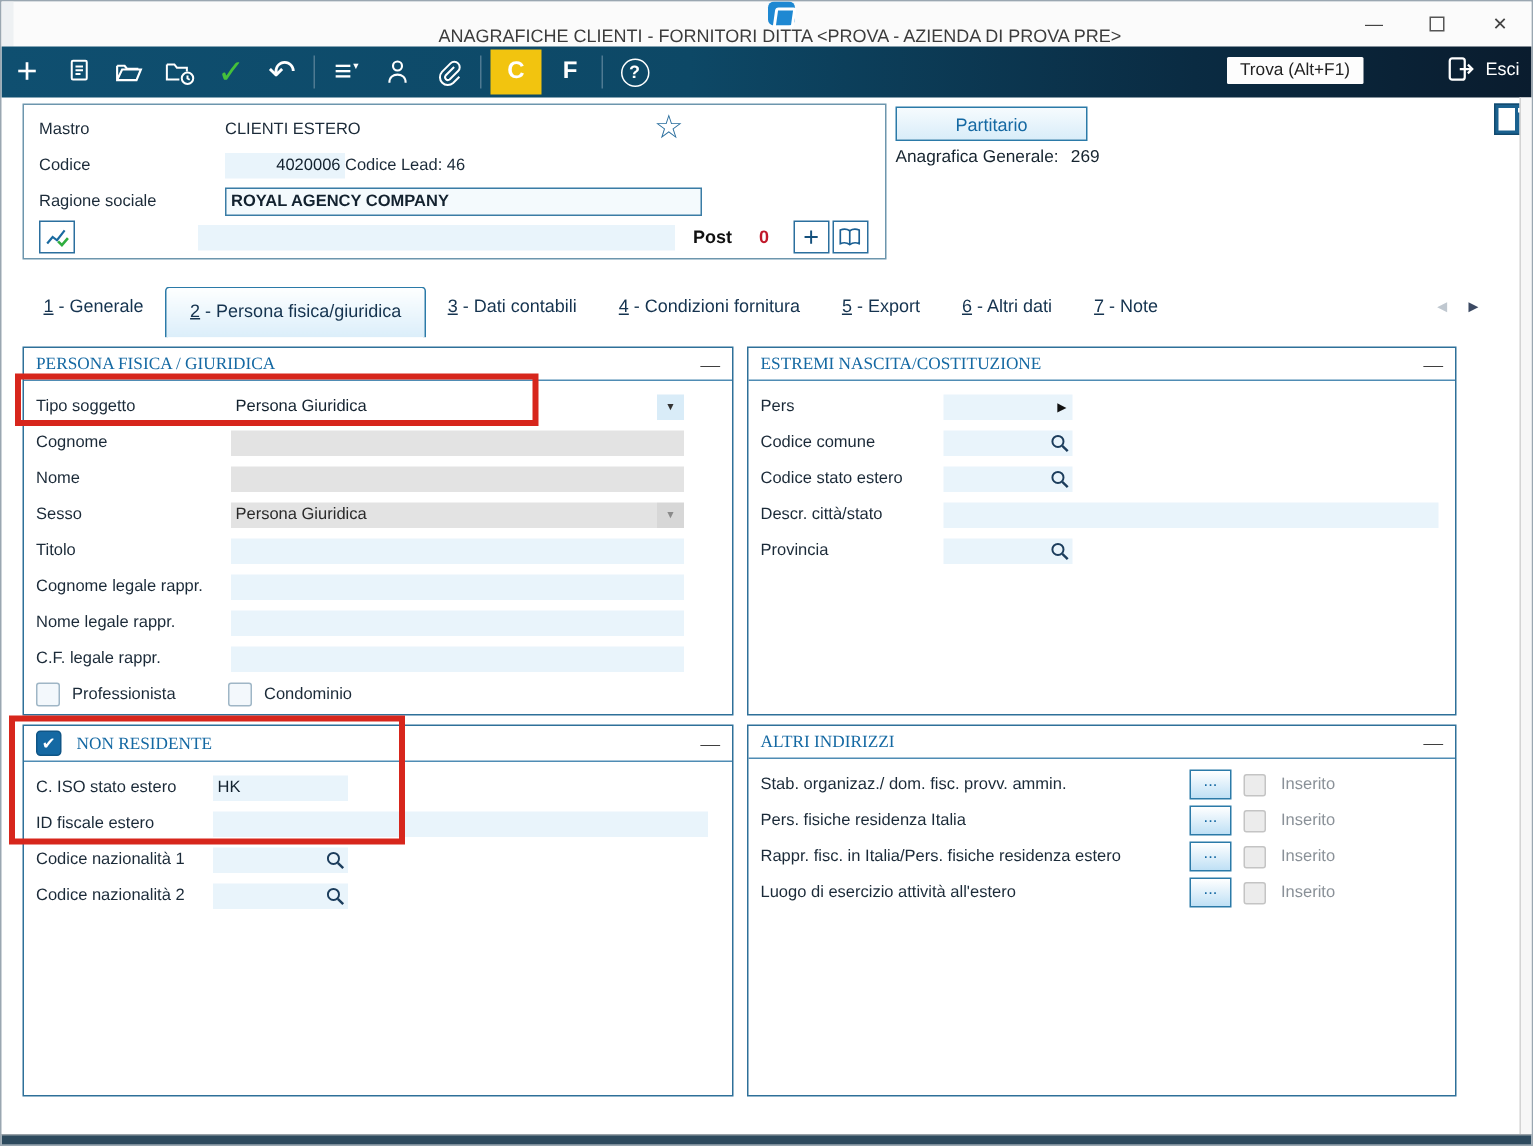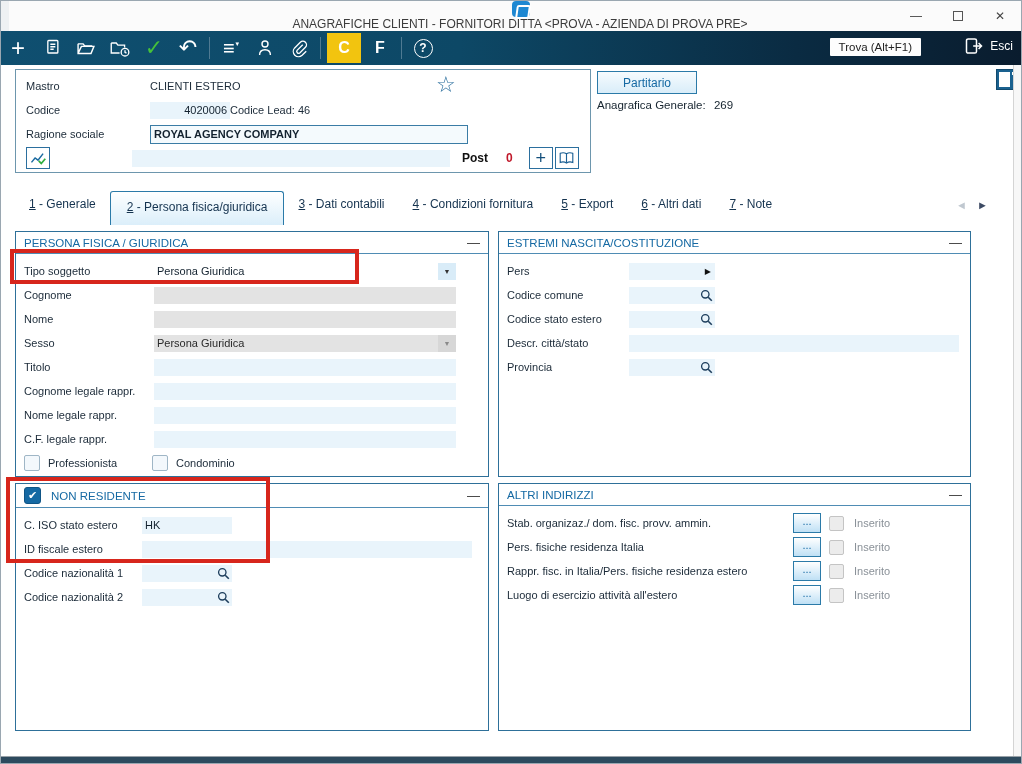--- a/index.html
+++ b/index.html
@@ -20,54 +20,54 @@
   #toolbar { position:absolute; left:0; top:30px; width:100%; height:34px; background:linear-gradient(90deg,#0f4f70 0%,#0d4866 45%,#0a2b42 78%,#0a1c2e 100%); display:flex; align-items:center; }
   .tbtn { min-width:34px; height:30px; display:flex; align-items:center; justify-content:center; color:#fff; }
   .tb-sep { width:1px; height:22px; background:#4f7a92; margin:0 4px; }
   .glyph-plus { font-size:24px; font-weight:300; line-height:1; }
   .glyph-undo { font-size:22px; line-height:1; }
   .glyph-menu { font-size:20px; line-height:1; letter-spacing:0; }
   .menu-caret { font-size:7px; margin-left:1px; margin-top:-8px; }
   .c-btn { background:#f2c40f; width:30px; height:30px; color:#fff; font-weight:bold; font-size:16px; margin:0 2px; }
   .f-btn { color:#fff; font-weight:bold; font-size:16px; width:30px; }
   .help-circle { width:19px; height:19px; border:1.6px solid #fff; border-radius:50%; display:flex; align-items:center; justify-content:center; font-size:12px; font-weight:bold; }
-  #trova-btn { position:absolute; right:100px; top:7px; background:#fdfdfd; color:#222; padding:3px 9px; font-size:11.5px; border-radius:1px; }
+  #trova-btn { position:absolute; right:112px; top:7px; background:#fdfdfd; color:#222; padding:3px 9px; font-size:11.5px; border-radius:1px; }
   #esci-btn { position:absolute; right:8px; top:5px; display:flex; align-items:center; gap:6px; color:#fff; font-size:12px; }
 
   
   #header-box { position:absolute; left:14px; top:68px; width:576px; height:104px; border:1px solid #6d96ad; background:#fff; }
   .hrow { position:absolute; left:10px; display:flex; align-items:center; height:20px; }
   .hlbl { width:124px; color:#1b2a38; }
   .fld { background:#e9f4fb; height:17px; display:flex; align-items:center; padding:0 3px; color:#13222f; }
   .fld.gray { background:#e3e3e3; color:#2a2a2a; }
   #star-icon { position:absolute; left:420px; top:2px; font-size:22px; color:#2b6f9e; }
   .mini-btn { width:24px; height:22px; border:1px solid #2b6f9e; background:#fff; display:flex; align-items:center; justify-content:center; }
   .plus-blue { color:#14507c; font-size:18px; font-weight:400; line-height:1; }
   #post-label { font-weight:bold; color:#111; font-size:12px; }
   #post-value { font-weight:bold; color:#c0182a; font-size:12px; margin-left:18px; }
-  #partitario-btn { position:absolute; left:596px; top:70px; width:100px; height:23px; border:1px solid #2b7aa8; background:linear-gradient(#f6fbfe,#d9edf9); color:#1569a3; font-size:12px; display:flex; align-items:center; justify-content:center; }
+  #partitario-btn { position:absolute; left:596px; top:70px; width:128px; height:23px; border:1px solid #2b7aa8; background:linear-gradient(#f6fbfe,#d9edf9); color:#1569a3; font-size:12px; display:flex; align-items:center; justify-content:center; }
   #anagrafica-line { position:absolute; left:596px; top:98px; font-size:11.5px; color:#16242f; }
   #panel-toggle { position:absolute; left:995px; top:68px; width:23px; height:21px; background:#1a618f; border:1px solid #124a6e; }
   #panel-toggle::before { content:""; position:absolute; left:2px; top:2px; bottom:2px; width:11px; background:#fff; }
   #panel-toggle::after { content:""; position:absolute; right:3px; top:2px; width:3px; height:3px; background:#fff; }
   #right-strip { position:absolute; left:1012px; top:64px; width:9px; height:692px; background:#f7f7f7; border-left:1px solid #d4d4d4; }
 
   
   #tabbar { position:absolute; left:14px; top:190px; height:34px; display:flex; }
   .tab { padding:6px 14px 8px 14px; color:#15334f; font-size:12px; }
   .tab-label { display:block; }
   .tab-label::first-letter { text-decoration:underline; }
   .tab.active { background:linear-gradient(#feffff,#dbeefa); border:1px solid #2b7aa8; border-bottom:none; border-radius:3px 3px 0 0; padding:8px 16px 10px 16px; }
   #tab-nav { position:absolute; left:955px; top:198px; display:flex; gap:10px; font-size:11px; }
   #tab-nav .prev { color:#c0c8d0; }
   #tab-nav .next { color:#3c4a63; }
 
   
   .panel { position:absolute; border:1px solid #2e7099; background:#fff; }
-  .panel-head { height:22px; display:flex; align-items:center; padding:0 8px; border-bottom:1px solid #4f8cb4; color:#1569a3; font-size:11.5px; }
+  .panel-head { height:22px; display:flex; align-items:center; padding:0 8px; border-bottom:1px solid #4f8cb4; color:#1569a3; font-size:11.5px;font-family:Liberation Serif, serif; }
   .panel-head .collapse { margin-left:auto; color:#333; font-size:13px; }
   .panel-body { padding:5px 8px 0 8px; }
   .row { display:flex; align-items:center; height:24px; position:relative; }
   .lblA { width:130px; }
   .lblB { width:122px; }
   .lblC { width:118px; }
   .fld-wrap { position:relative; display:flex; align-items:center; }
   .dd-caret { width:18px; height:17px; background:#d9ecf8; display:flex; align-items:center; justify-content:center; font-size:7px; color:#333; }
   .dd-caret.disabled { background:#d7d7d7; color:#8a8a8a; }
   .mag { position:absolute; right:2px; top:2px; }

